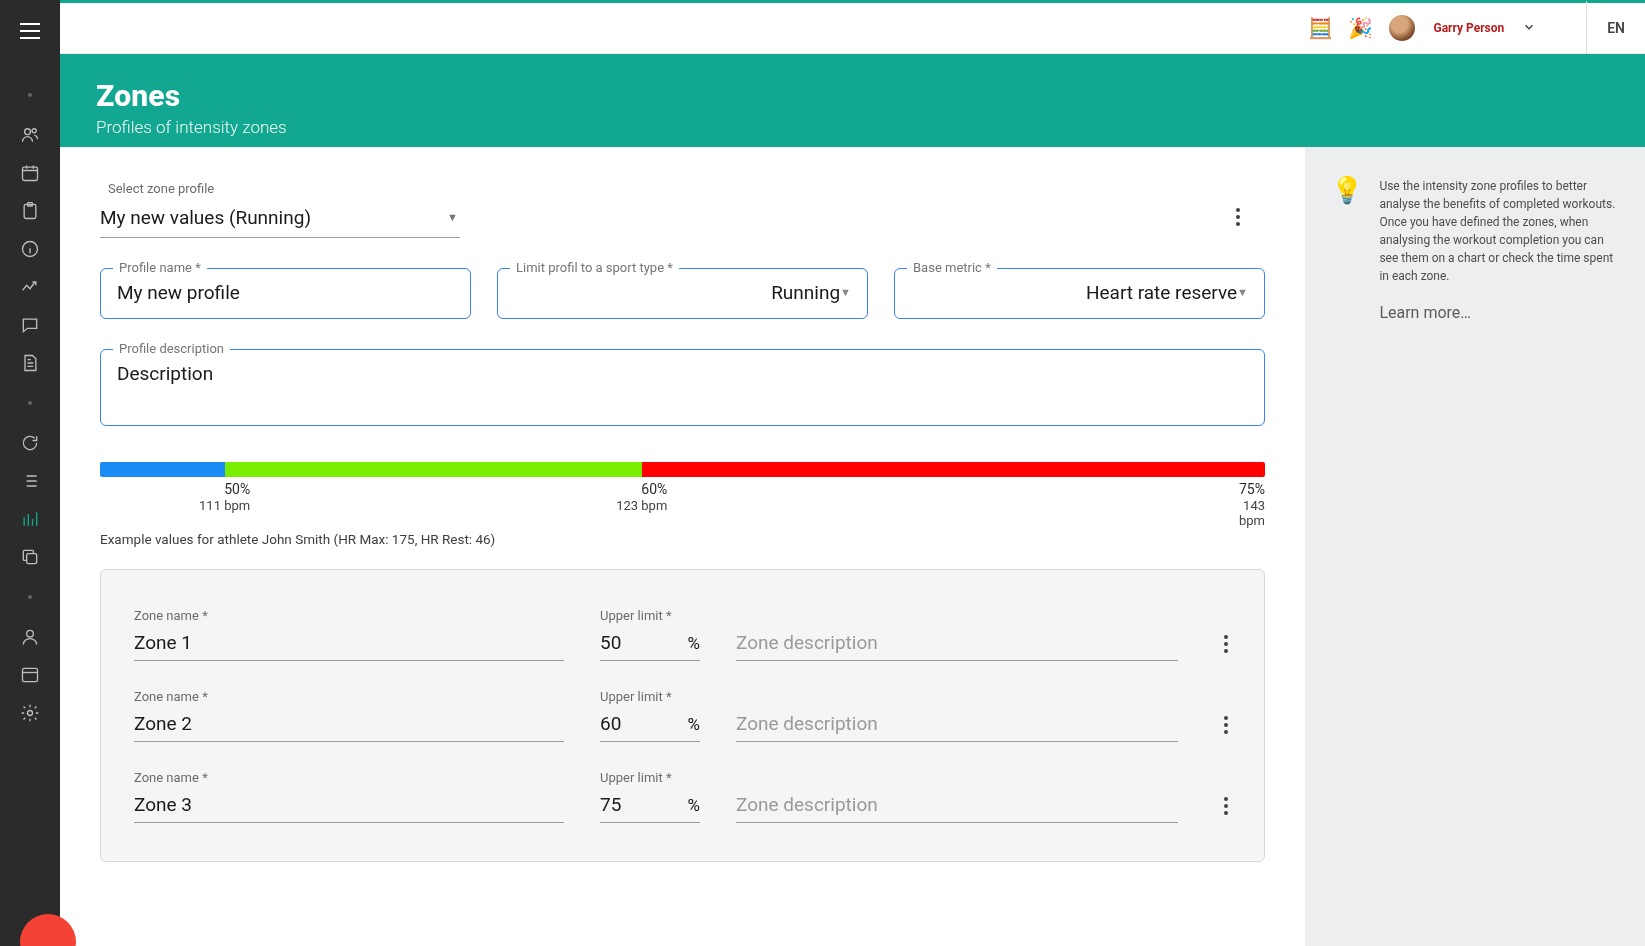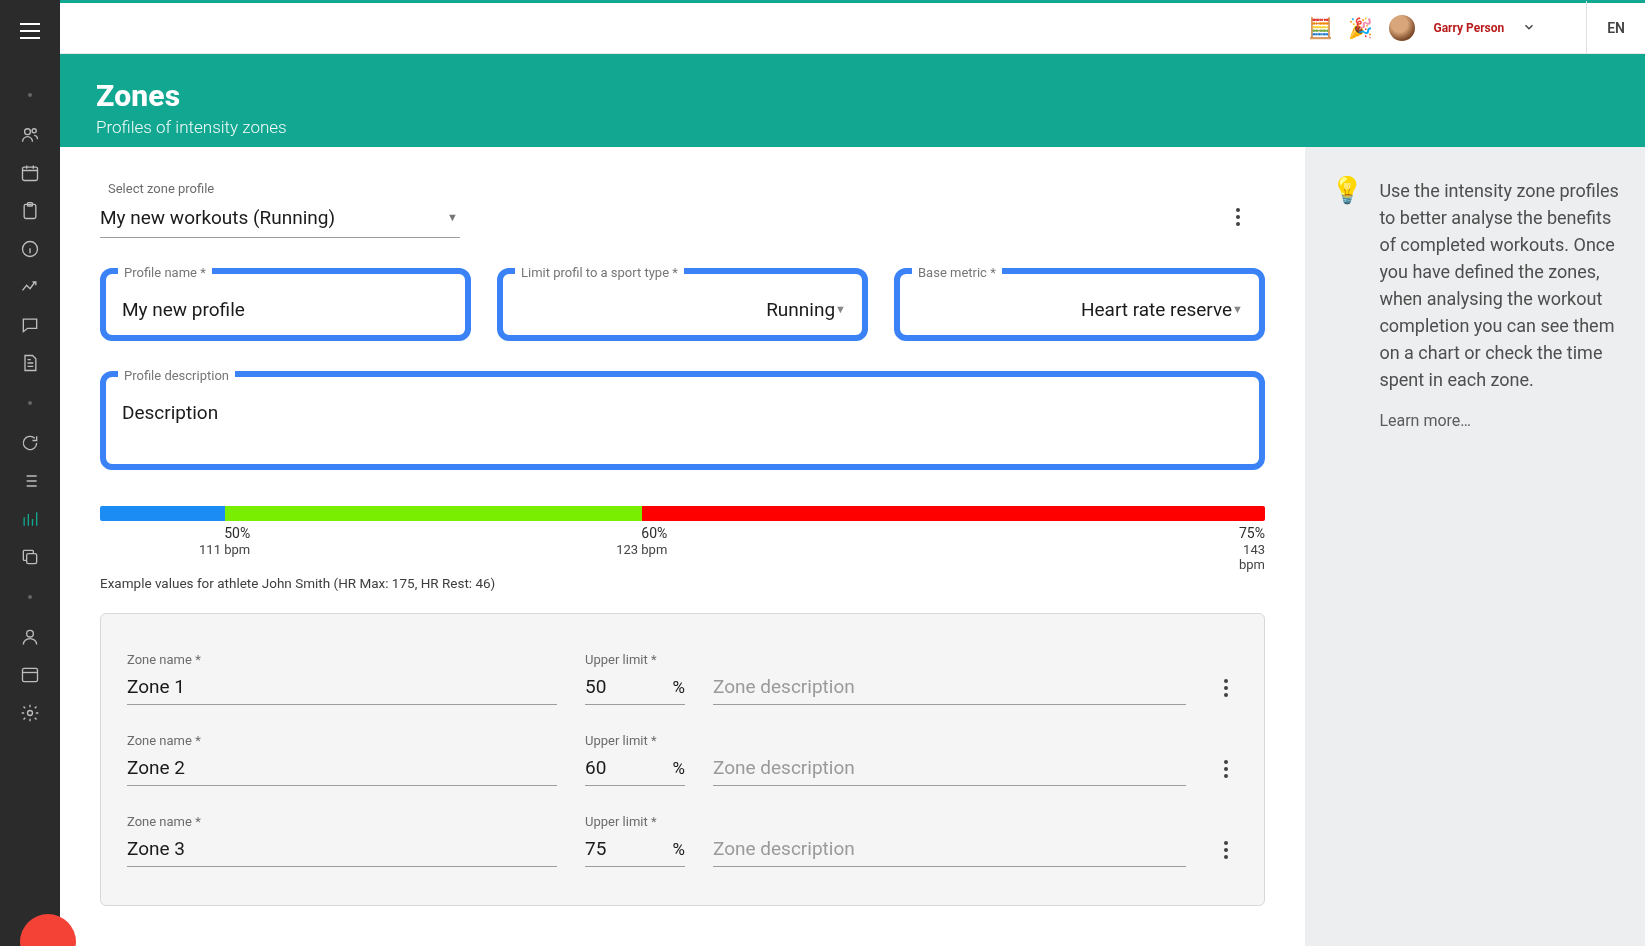--- a/index.html
+++ b/index.html
@@ -40,59 +40,59 @@
 .row-top { display:flex; align-items:flex-end; justify-content:space-between; }
 .select-profile { width:360px; }
 .floating-label-sm { font-size:13px; color:#6c6c6c; margin-bottom:6px;margin-left:8px; }
 .underline-select { display:flex; align-items:center; justify-content:space-between; border-bottom:1px solid #9c9c9c; padding:4px 2px 8px 0; font-size:19px; color:#1b1b1b; cursor:pointer; }
 .underline-select .tri { color:#777; font-size:11px; }
 .kebab { width:30px; height:30px; display:flex; flex-direction:column; align-items:center; justify-content:center; gap:3px; cursor:pointer; margin-bottom:6px; margin-right:12px; }
 .kebab span { width:4px; height:4px; border-radius:50%; background:#414141; }
 
 
 .fields-row { display:flex; gap:26px; margin-top:30px; }
-.outlined { position:relative; flex:1; border:6px solid #3b82f6; border-radius:12px; padding:24px 16px 14px; }
+.outlined { position:relative; flex:1; border:1px solid #3b82f6; border-radius:6px; padding:12px 16px 14px; }
 .outlined .label { position:absolute; top:-9px; left:12px; background:#fff; padding:0 6px; font-size:13px; color:#767676; }
 .outlined .value { font-size:19px; color:#1b1b1b; }
 .outlined.select { display:flex; align-items:center; justify-content:flex-end; cursor:pointer; }
 .outlined.select .tri { color:#888; font-size:11px; }
 .outlined.desc { margin-top:30px; padding-bottom:40px; }
 .outlined input { border:none; outline:none; font-size:19px; width:100%; font-family:inherit; color:#1b1b1b; background:transparent; }
 
 
 .zone-bar-wrap { margin-top:36px; }
 .zone-bar { display:flex; height:15px; width:100%; border-radius:2px; overflow:hidden; }
 .zone-seg { height:100%; }
 .zone-ticks { position:relative; height:40px; margin-top:4px; }
 .tick { position:absolute; transform:translateX(-50%); text-align:right; font-size:14px; color:#2b2b2b; }
 .tick .pct { font-size:14px; }
 .tick .bpm { font-size:13px; color:#444; margin-top:1px; }
 .tick.last { transform:translateX(-100%); text-align:right; }
 .example-text { font-size:13.5px; color:#3e3e3e; margin-top:10px; }
 
 
 .zones-card { margin-top:22px; border:1px solid #d8d8d8; border-radius:6px; background:#f5f5f5; padding:18px 26px 30px; }
-.zone-row { display:flex; align-items:flex-end; gap:28px; padding:20px 0 8px; }
+.zone-row { display:flex; align-items:flex-end; gap:36px; padding:20px 0 8px;margin-left:7px; }
 .zfield { display:flex; flex-direction:column; }
 .zfield.name { flex:0 0 430px; }
 .zfield.limit { flex:0 0 100px; }
 .zfield.desc { flex:1; }
 .zfield .lbl { font-size:13px; color:#6c6c6c; margin-bottom:6px; }
 .zfield .under { border-bottom:1px solid #9c9c9c; padding:2px 0 6px; display:flex; align-items:baseline; justify-content:space-between; }
 .zfield .under input { border:none; outline:none; background:transparent; font-size:19px; font-family:inherit; color:#1b1b1b; width:100%; }
 .zfield.limit .under { gap:8px; }
 .zfield.limit .unit { font-size:17px; color:#1b1b1b; }
 .zfield.desc input::placeholder { color:#9a9a9a; }
 .zone-row .kebab-sm { width:24px; display:flex; flex-direction:column; align-items:center; gap:3px; cursor:pointer; margin-bottom:8px; }
 .zone-row .kebab-sm span { width:4px; height:4px; border-radius:50%; background:#414141; }
 
 
 .aside-inner { display:flex; gap:16px; }
 .aside .bulb { font-size:26px; flex-shrink:0; line-height:1; }
-.aside .tip { font-size:18px; color:#4e4e4e; line-height:1.5; }
+.aside .tip { font-size:12px; color:#4e4e4e; line-height:1.5; }
 .aside .learn { margin-top:18px; font-size:16px; color:#5c5c5c; cursor:pointer; }
 </style>
 </head>
 <body>
 
 <div class="sidebar">
   <div class="hamburger">
     <svg width="22" height="18" viewBox="0 0 22 18">
         <path d="M1 2h20M1 9h20M1 16h20" stroke="#fff" stroke-width="2"></path>
       </svg>
@@ -207,21 +207,21 @@
     <p>Profiles of intensity zones</p>
   </div>
 
   <div class="body">
     <div class="content">
 
       <div class="row-top">
         <div class="select-profile">
           <div class="floating-label-sm">Select zone profile</div>
           <div class="underline-select">
-            <span>My new workouts (Running)</span>
+            <span>My new values (Running)</span>
             <span class="tri">▼</span>
           </div>
         </div>
         <div class="kebab">
             <span></span>
             <span></span>
             <span></span>
           </div>
       </div>
 

